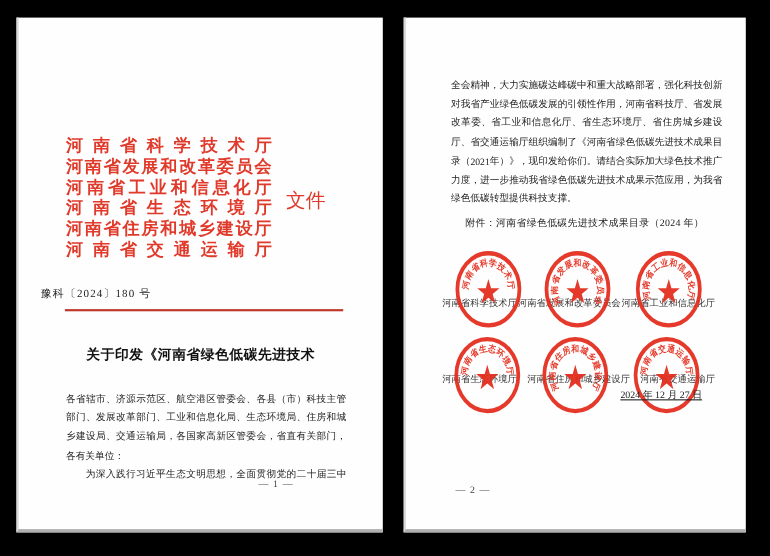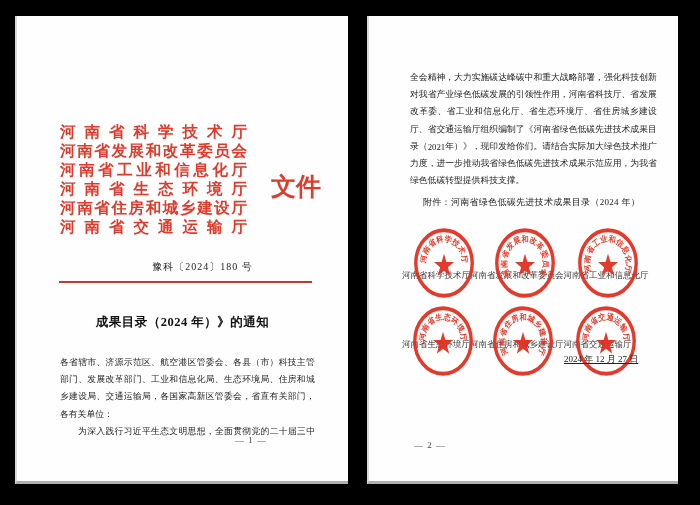--- a/index.html
+++ b/index.html
@@ -17,25 +17,25 @@
   #page2{left:367px;width:311px;}
 
   
   .letterhead{position:absolute;left:43px;top:107px;width:187px;}
   .lh-line{
     display:flex;justify-content:space-between;align-items:center;
     height:19px;font-size:15.5px;font-weight:bold;color:var(--letterhead-red);
     white-space:nowrap;
   }
   .lh-suffix{
-    position:absolute;left:243px;top:154px;font-size:25px;font-weight:bold;
-    color:var(--letterhead-red);white-space:nowrap;margin-left:11px;
+    position:absolute;left:243px;top:154px;font-size:18px;font-weight:normal;
+    color:var(--letterhead-red);white-space:nowrap;
   }
   .doc-number{
-    position:absolute;left:20px;right:-20px;top:244px;text-align:center;
+    position:absolute;left:20px;right:-20px;top:244px;
     font-size:10px;color:var(--body-text);letter-spacing:1px;
   }
   .red-line{
     position:absolute;left:42px;top:265px;width:253px;height:2px;
     background:var(--divider-red);
   }
   .doc-title{
     position:absolute;left:0;right:0;top:297px;text-align:center;
     font-size:12.5px;font-weight:bold;color:#111;line-height:18px;
     letter-spacing:.5px;
@@ -53,21 +53,21 @@
   #p2-num{left:45px;top:424px;}
 
   
   #p2-body{left:41px;top:53px;width:247px;}
   .attachment{
     position:absolute;left:54px;top:180px;font-size:9px;color:var(--body-text);
     white-space:nowrap;letter-spacing:.3px;
   }
   .signer-row{
     position:absolute;left:33px;width:248px;display:flex;
-    font-size:8.5px;color:#333;white-space:nowrap;
+    justify-content:space-between;font-size:8.5px;color:#333;white-space:nowrap;
   }
   #signers1{top:254px;}
   #signers2{top:323px;}
   .date-line{
     position:absolute;left:195px;top:337px;font-size:9px;color:var(--body-text);
     white-space:nowrap;
     text-decoration:underline;
   }
   .seal{position:absolute;width:62px;height:72px;opacity:.93;}
   .seal svg{width:100%;height:100%;display:block;}
@@ -149,21 +149,21 @@
         <span>通</span>
         <span>运</span>
         <span>输</span>
         <span>厅</span>
       </div>
     </div>
   <div class="lh-suffix">文件</div>
   <div class="doc-number">豫科〔2024〕180 号</div>
   <div class="red-line"></div>
   <div class="doc-title">
-    <div>成果目录（2024 年）》的通知</div>
+    <div>关于印发《河南省绿色低碳先进技术</div>
   </div>
   <div id="p1-body" class="bodyblock">
       <div class="bline">
         <span>各</span>
         <span>省</span>
         <span>辖</span>
         <span>市</span>
         <span>、</span>
         <span>济</span>
         <span>源</span>

